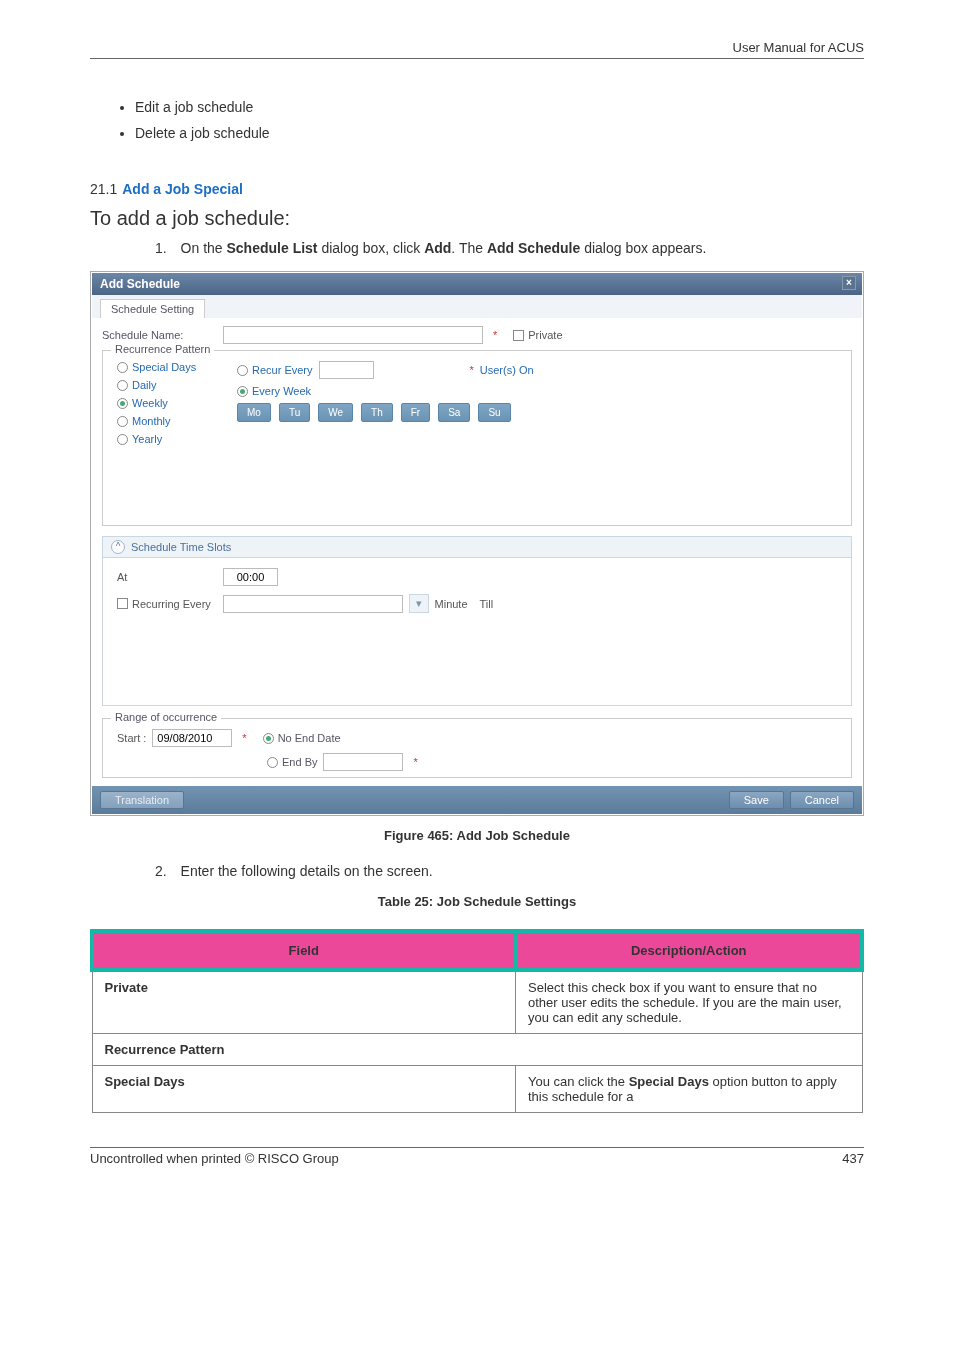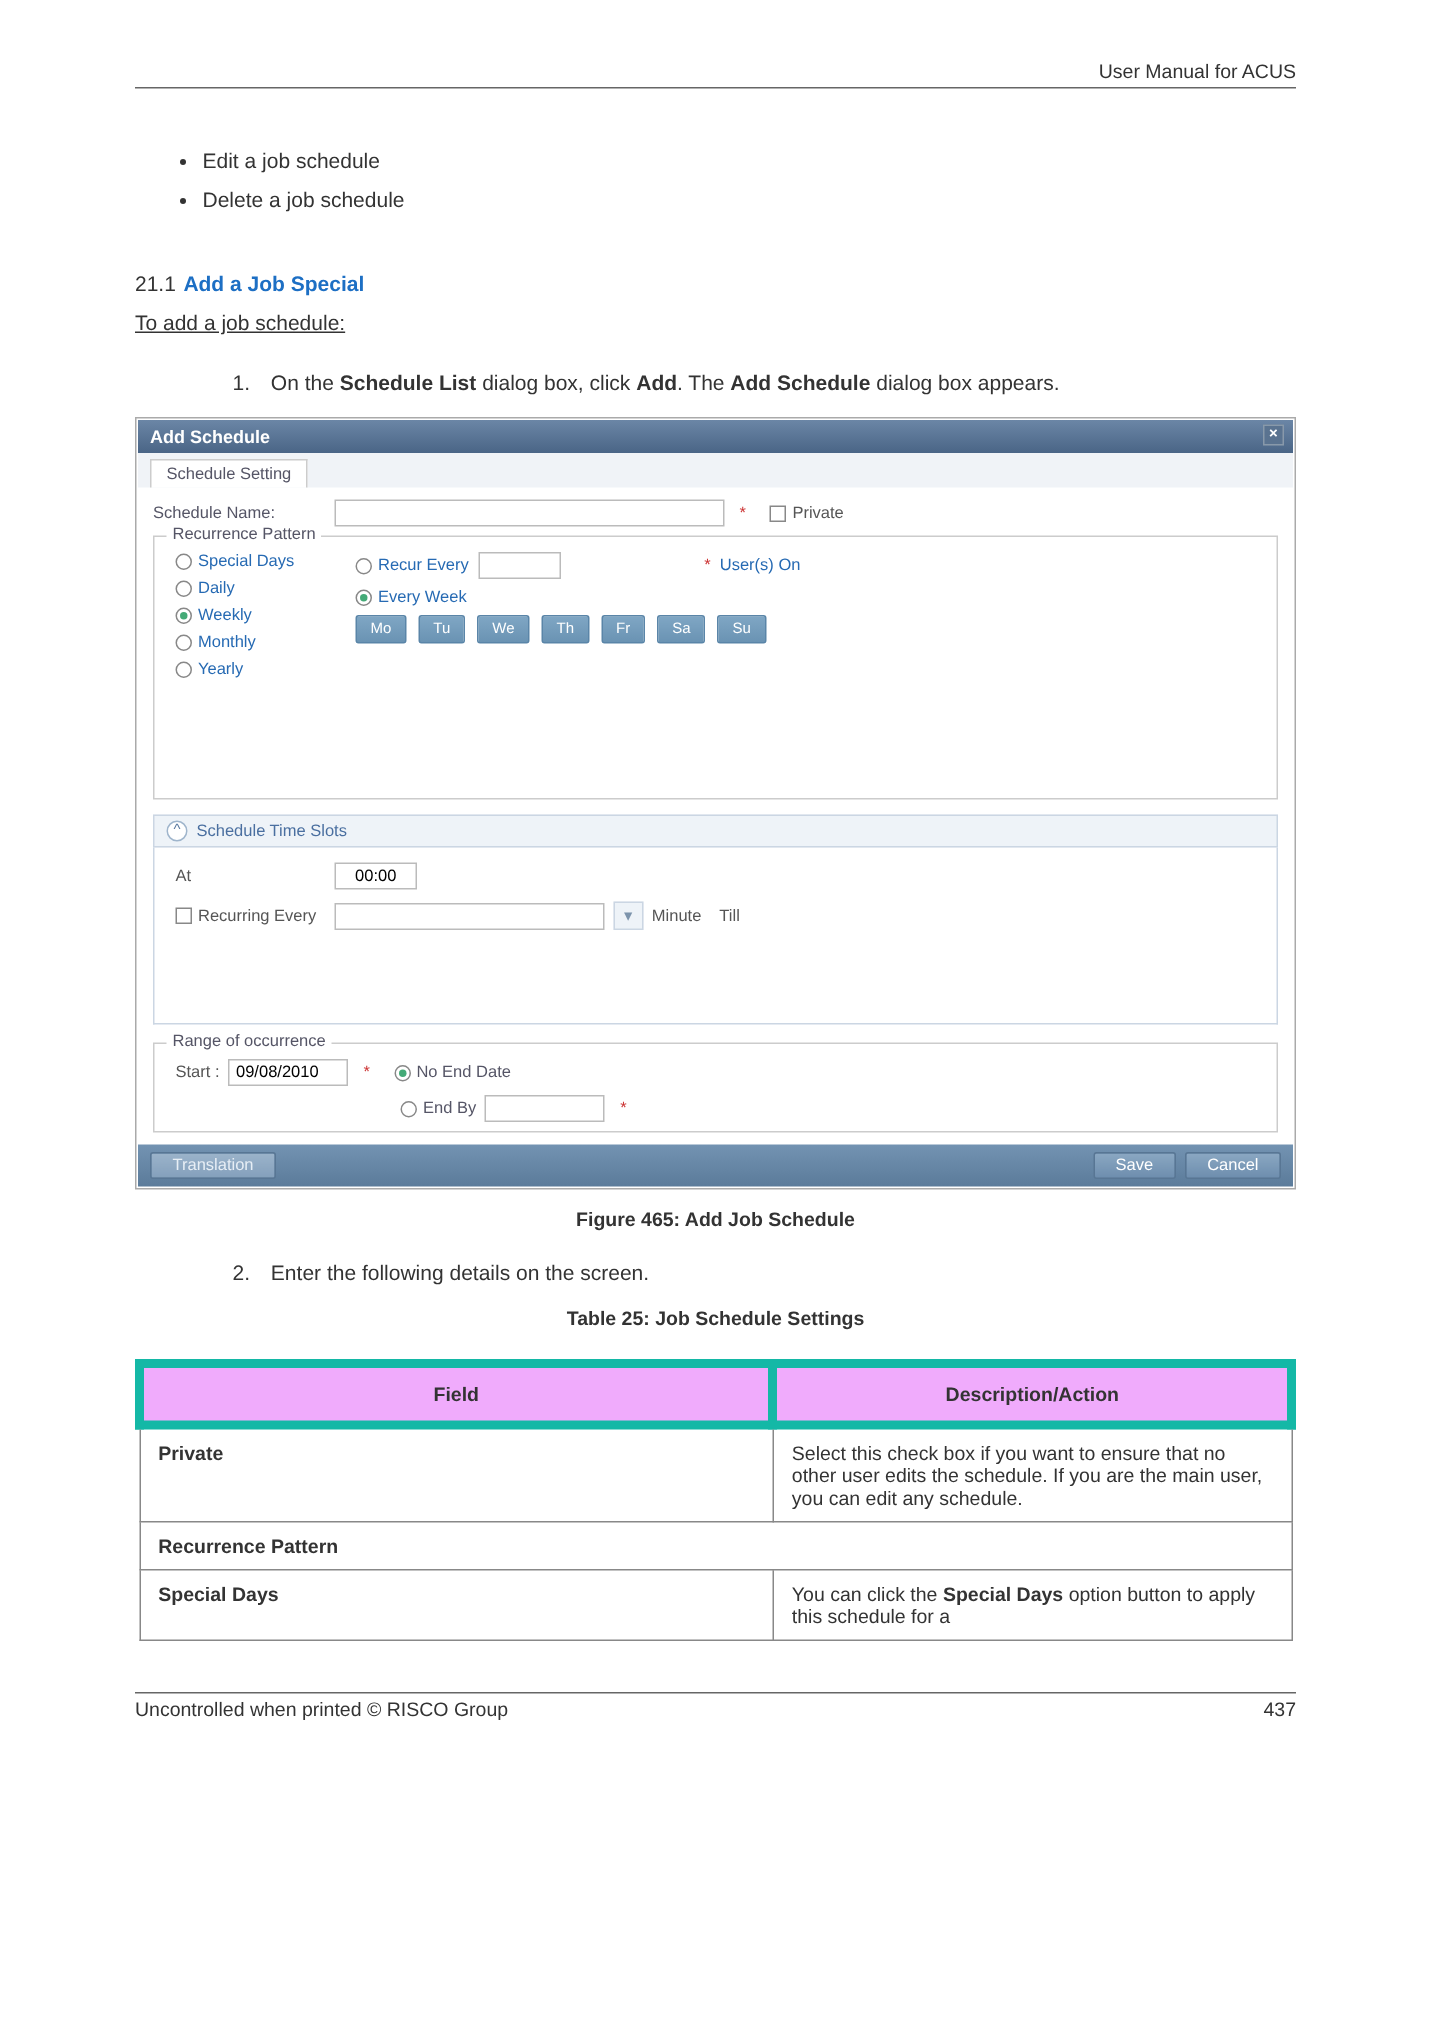--- a/index.html
+++ b/index.html
@@ -22,21 +22,21 @@
   }
   .bullets { margin-left: 45px; margin-bottom: 40px; }
   .bullets li { margin-bottom: 10px; list-style: disc; font-size: 14px;}
   .section-heading {
     color: #1d6fc4;
     font-size: 14px;
     font-weight: bold;
     margin-bottom: 10px;
   }
   .section-heading .num { color: #333; font-weight: normal; margin-right: 5px;}
-  .body-text { font-size: 14px; margin-bottom: 24px; text-decoration: underline; }
+  .body-text { font-size: 20px; margin-bottom: 10px; }
   .step-text { margin-left: 65px; font-size: 14px; margin-bottom: 15px;}
   .step-text .n { margin-right: 10px; }
   .bold { font-weight: bold; }
 
   
   .dialog-wrap {
     border: 1px solid #aaa;
     padding: 1px;
     margin-bottom: 12px;
   }
@@ -158,21 +158,21 @@
     margin-top:10px;
   }
   .ts-chevron {
     width:14px;height:14px;border:1px solid #9fb5cc;border-radius:50%;
     background:#fff;color:#5a7aa0;text-align:center;font-size:10px;line-height:12px;
   }
   .ts-title { color:#4a6fa0; font-size:11px;}
   .ts-body {
     border:1px solid #cbd6e3;
     border-top:none;
-    padding:10px 14px 56px 14px;
+    padding:10px 14px 86px 14px;
   }
   .chk-box {
     width:11px;height:11px;border:1px solid #888;background:#fff;display:inline-block;
   }
   .footer-bar {
     background: linear-gradient(#7393b2,#5b7b9a);
     padding:5px 8px;
     display:flex;
     justify-content:flex-end;
     gap:6px;
@@ -197,22 +197,22 @@
     margin: 10px 0 20px 0;
   }
 
   
   table.settings {
     width:100%;
     border-collapse:collapse;
     font-size:13px;
   }
   table.settings th {
-    background:#f0abfc;
-    border:6px solid #14b8a6;
+    background:#ec4899;
+    border:4px solid #14b8a6;
     padding:10px 14px;
     font-weight:bold;
     text-align:center;
   }
   table.settings td {
     border:1px solid #888;
     padding:8px 12px;
     vertical-align:top;
   }
   table.settings td.field {

